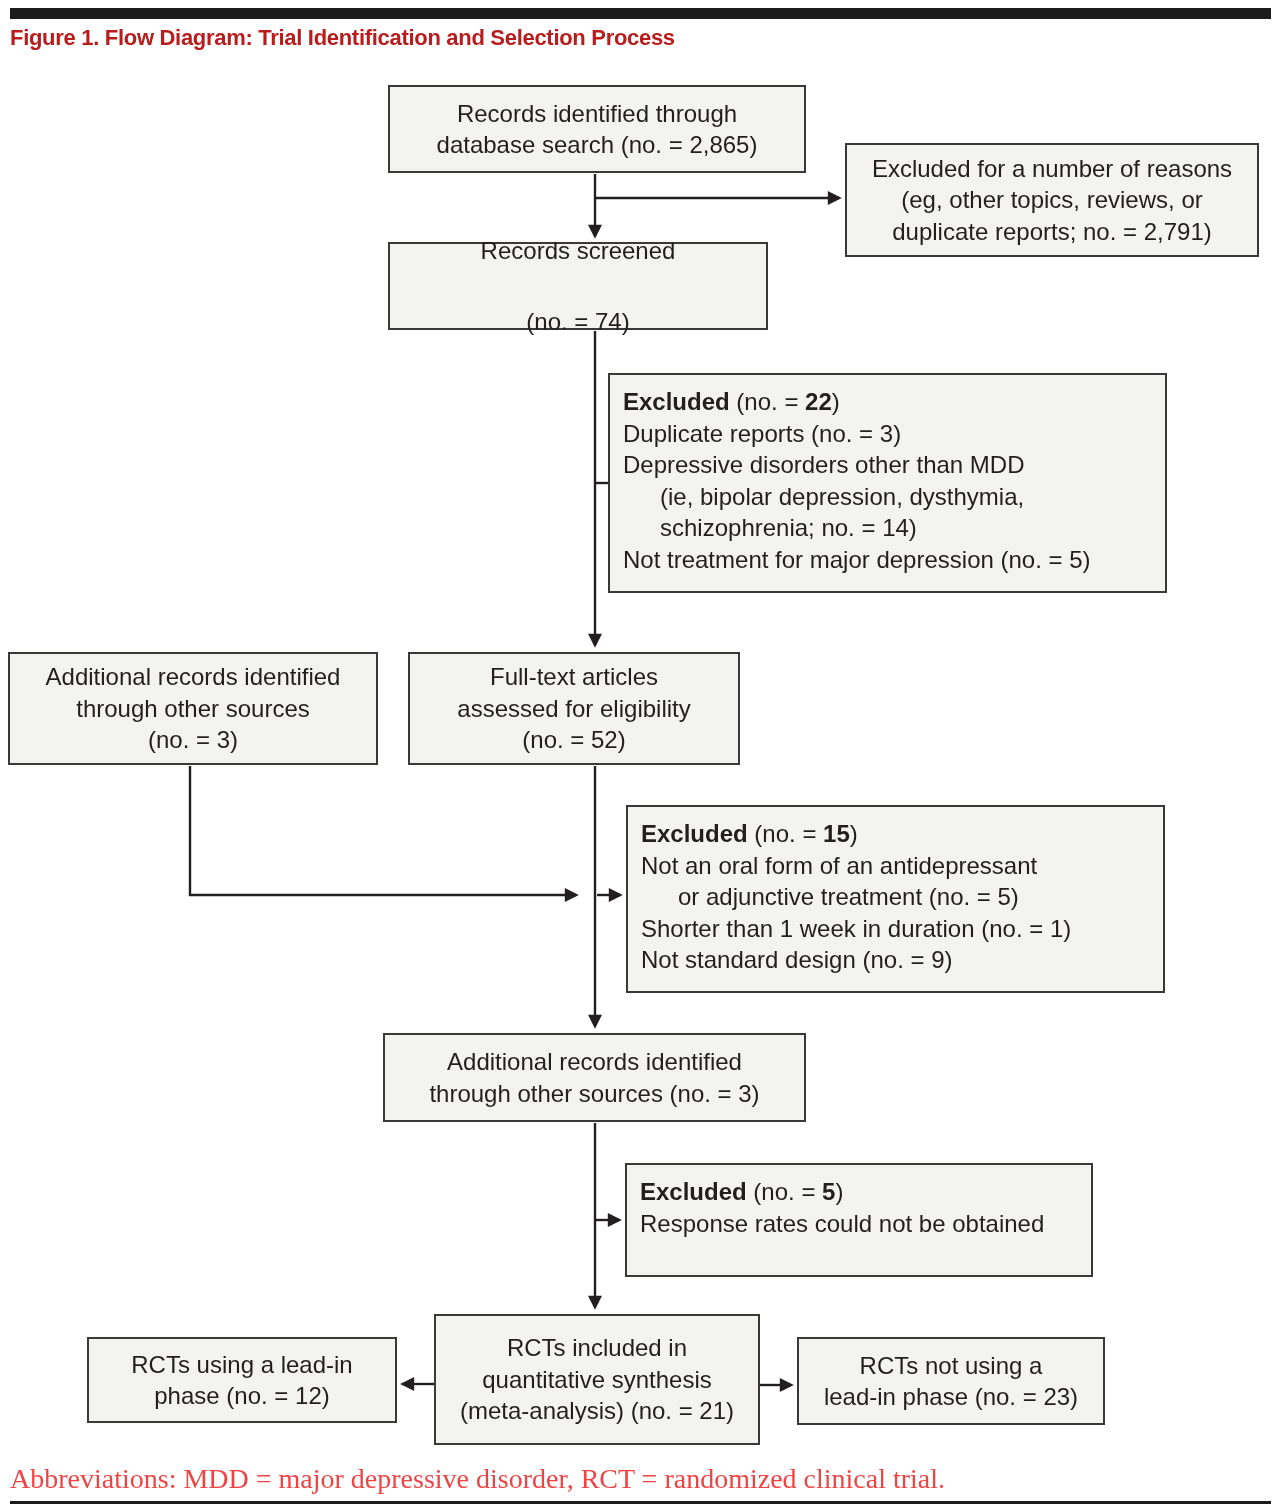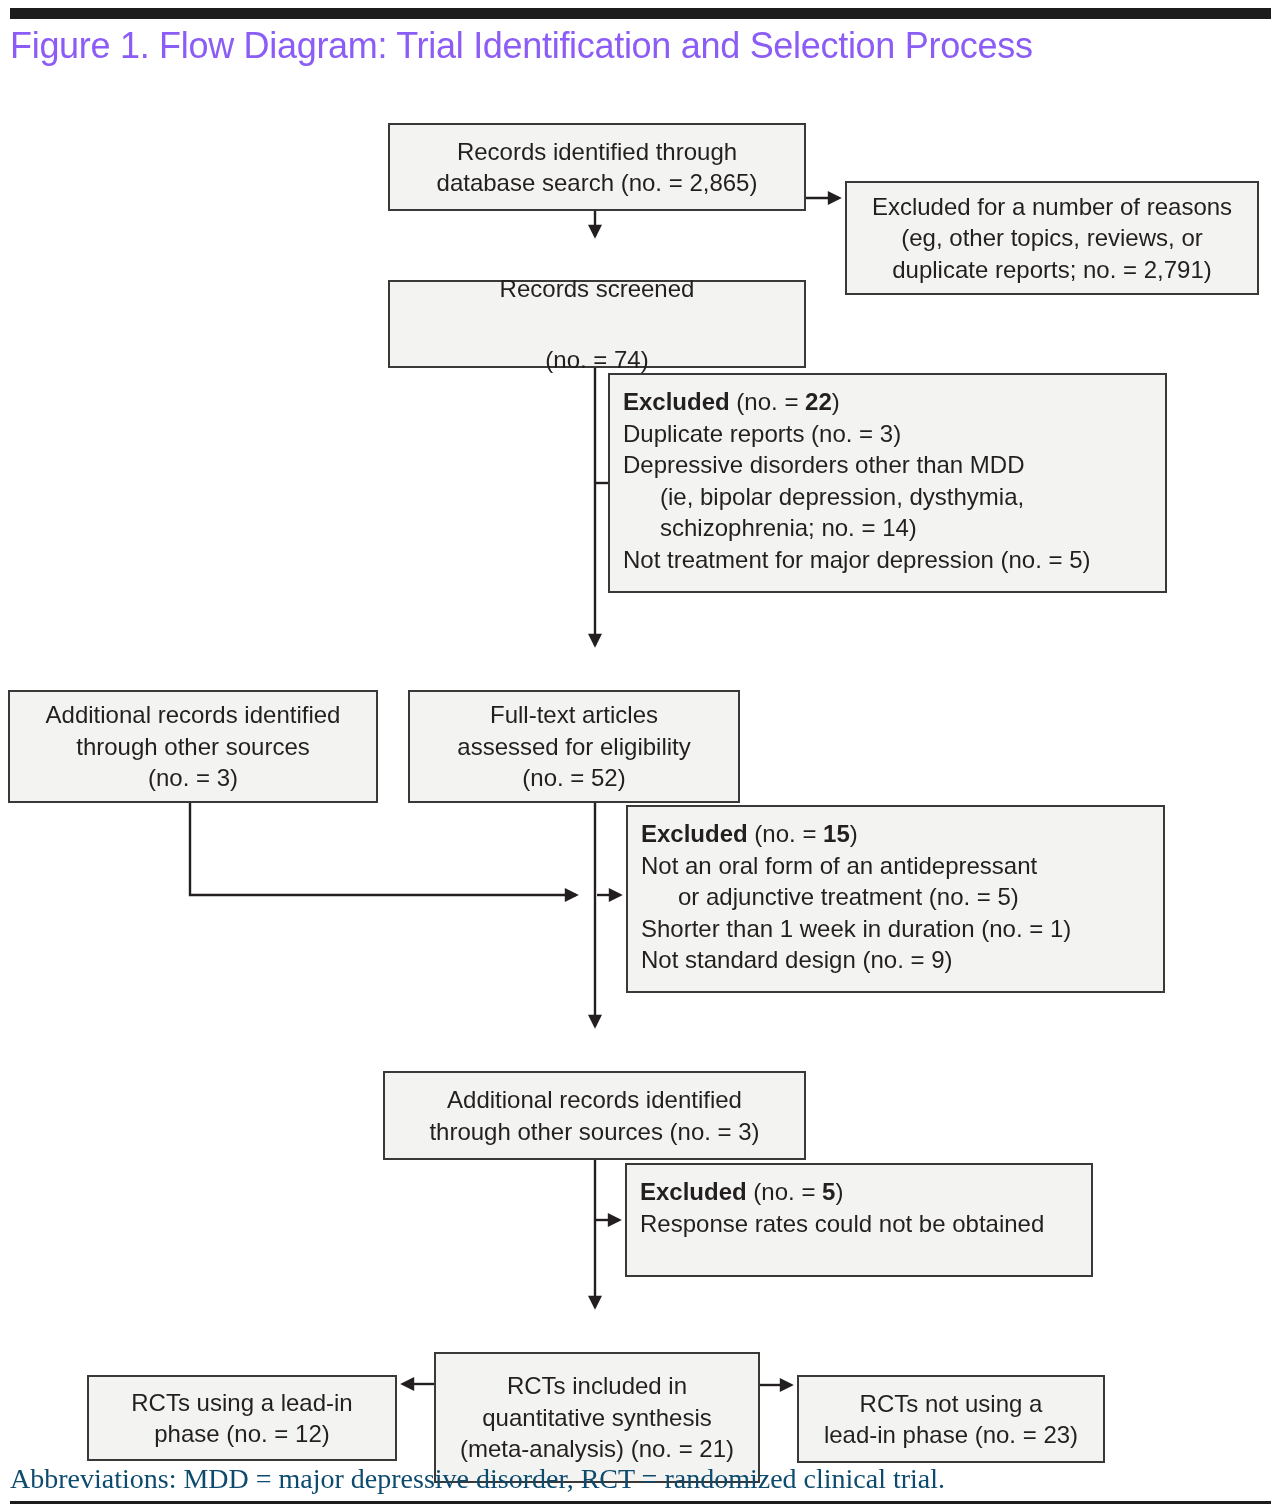--- a/index.html
+++ b/index.html
@@ -21,43 +21,43 @@
   .top-bar{
     position:absolute;left:10px;top:8px;width:1261px;height:11px;
     background:var(--rule);
   }
   .bottom-rule{
     position:absolute;left:10px;top:1501px;width:1261px;height:3px;
     background:var(--rule);
   }
   .fig-title{
     position:absolute;left:10px;top:25px;width:1260px;
-    font-size:36px;font-weight:400;color:#8b5cf6;letter-spacing:-0.3px;
+    font-size:22px;font-weight:700;color:#b91c1c;letter-spacing:-0.3px;
     white-space:nowrap;
   }
   .footer-note{
     position:absolute;left:10px;top:1463px;width:1260px;
     font-family:"Liberation Serif","DejaVu Serif",serif;
-    font-size:28px;color:#0c4a6e;
+    font-size:28px;color:#ef4444;
   }
   svg.connectors{position:absolute;left:0;top:0;}
   svg.connectors line, svg.connectors polyline{
     stroke:var(--line);stroke-width:2.4;fill:none;
   }
   svg.connectors marker polygon{fill:var(--line);}
   .box{
     position:absolute;
     background:var(--box-fill);
     border:2.5px solid var(--box-border);
     box-sizing:border-box;
     font-size:24px;line-height:31.5px;color:var(--text);
   }
   .box.centered{
     display:flex;flex-direction:column;justify-content:center;align-items:center;
-    text-align:center;padding:4px 6px;margin-top:38px;
+    text-align:center;padding:4px 6px;
   }
   .box.listy{
     padding:11px 12px 9px 13px;text-align:left;
   }
   .box .line{white-space:nowrap;}
   .box.listy .line.indent{padding-left:37px;}
   .b{font-weight:700;}
 </style>
 </head>
 <body>
@@ -91,21 +91,21 @@
     <div class="line">Records identified through</div>
     <div class="line">database search (no. = 2,865)</div>
   </div>
 
   <div class="box centered" style="left:845px;top:143px;width:414px;height:114px;">
     <div class="line">Excluded for a number of reasons</div>
     <div class="line">(eg, other topics, reviews, or</div>
     <div class="line">duplicate reports; no. = 2,791)</div>
   </div>
 
-  <div class="box centered" style="left:388px;top:242px;width:418px;height:88px;gap:40px;">
+  <div class="box centered" style="left:388px;top:242px;width:380px;height:88px;gap:40px;">
     <div class="line">Records screened</div>
     <div class="line">(no. = 74)</div>
   </div>
 
   <div class="box listy" style="left:608px;top:373px;width:559px;height:220px;">
     <div class="line"><span class="b">Excluded</span><span> (no. = </span><span class="b">22</span><span>)</span></div>
     <div class="line">Duplicate reports (no. = 3)</div>
     <div class="line">Depressive disorders other than MDD</div>
     <div class="line indent">(ie, bipolar depression, dysthymia,</div>
     <div class="line indent">schizophrenia; no. = 14)</div>

